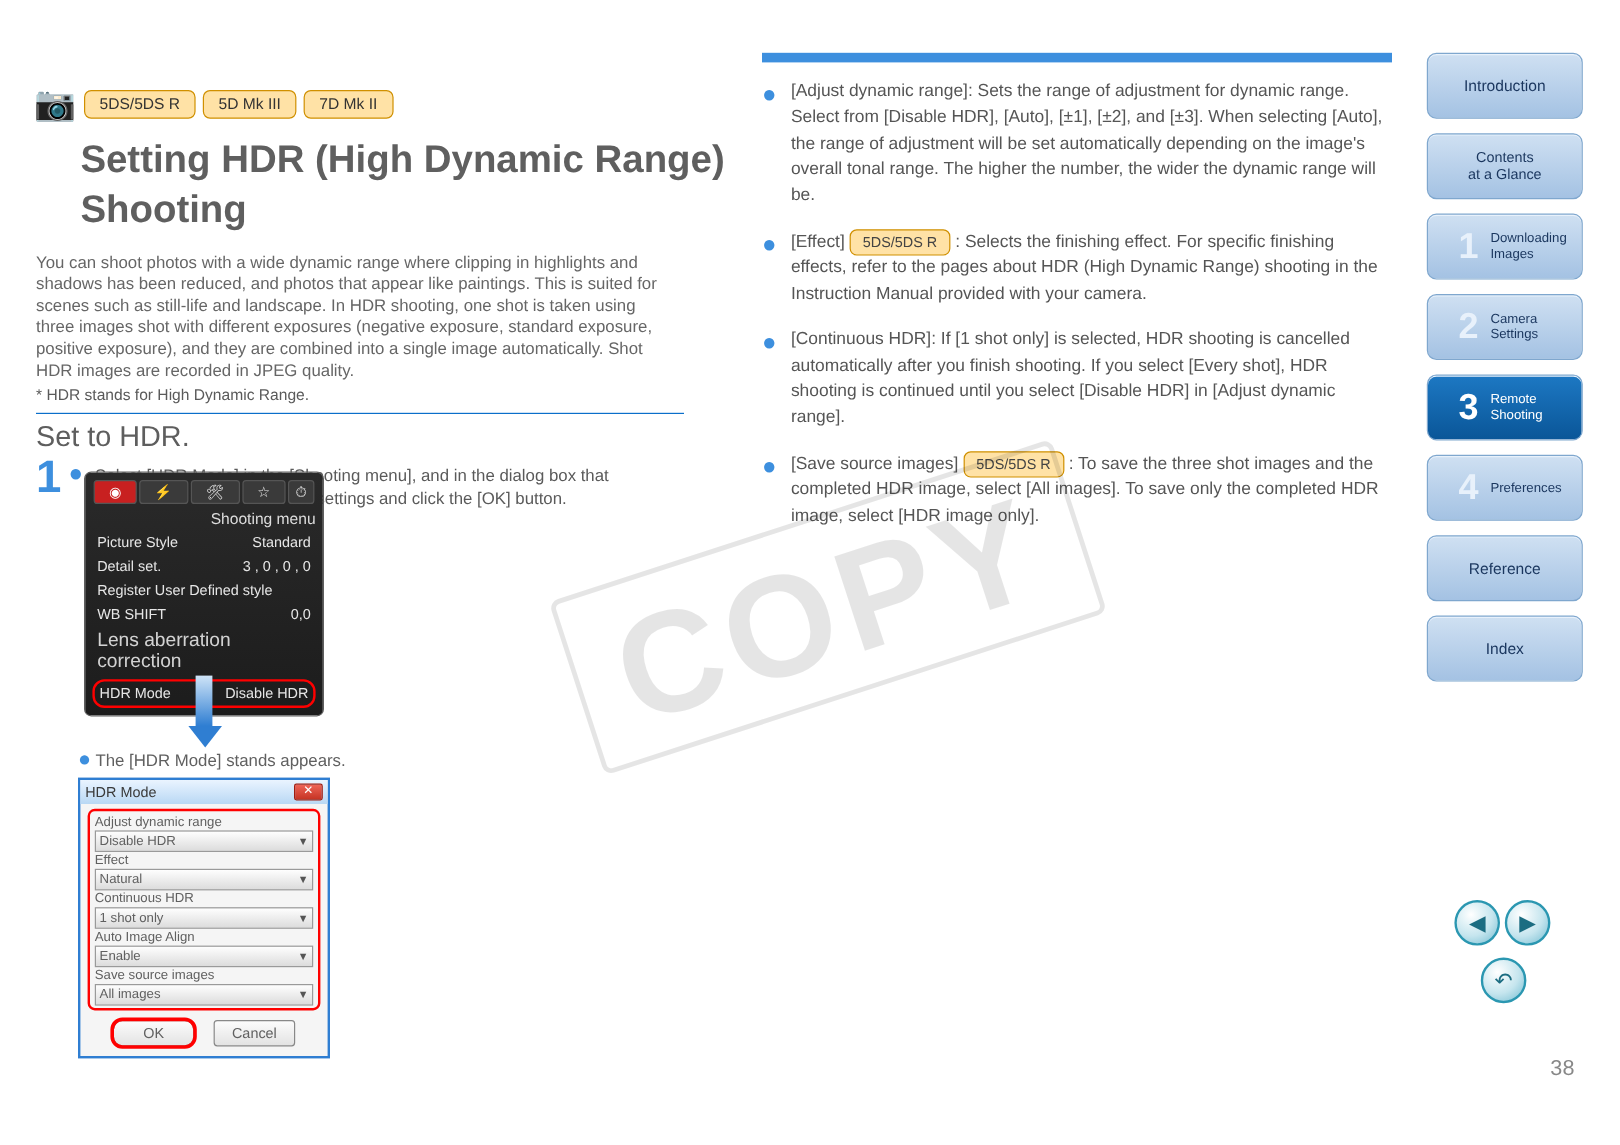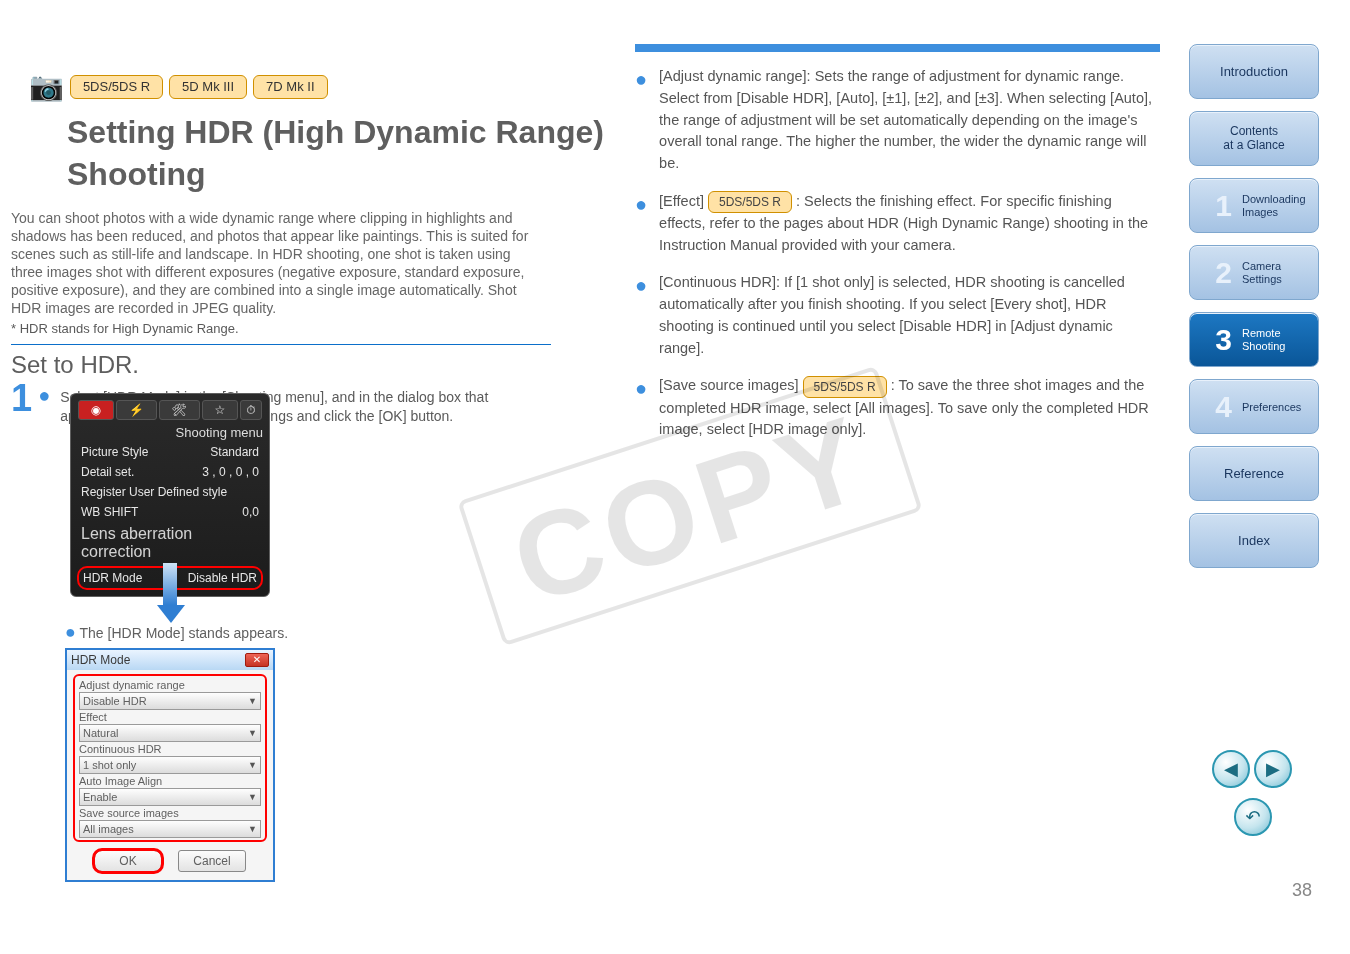--- a/index.html
+++ b/index.html
@@ -45,21 +45,21 @@
     font-size: 32px;
     color: #5f5f5f;
     font-weight: 700;
     margin-left: 41px;
   }
   .title1 { top: 114px; }
   .title2 { top: 156px; }
 
   .section-body-left {
     position: absolute;
-    left: 11px;
+    left: 30px;
     top: 238px;
     width: 525px;
     font-size: 14px;
     color: #5a5a5a;
   }
   .section-underline {
     height: 1px;
     background: #0b6fca;
     width: 540px;
     margin: 8px 0 6px;

